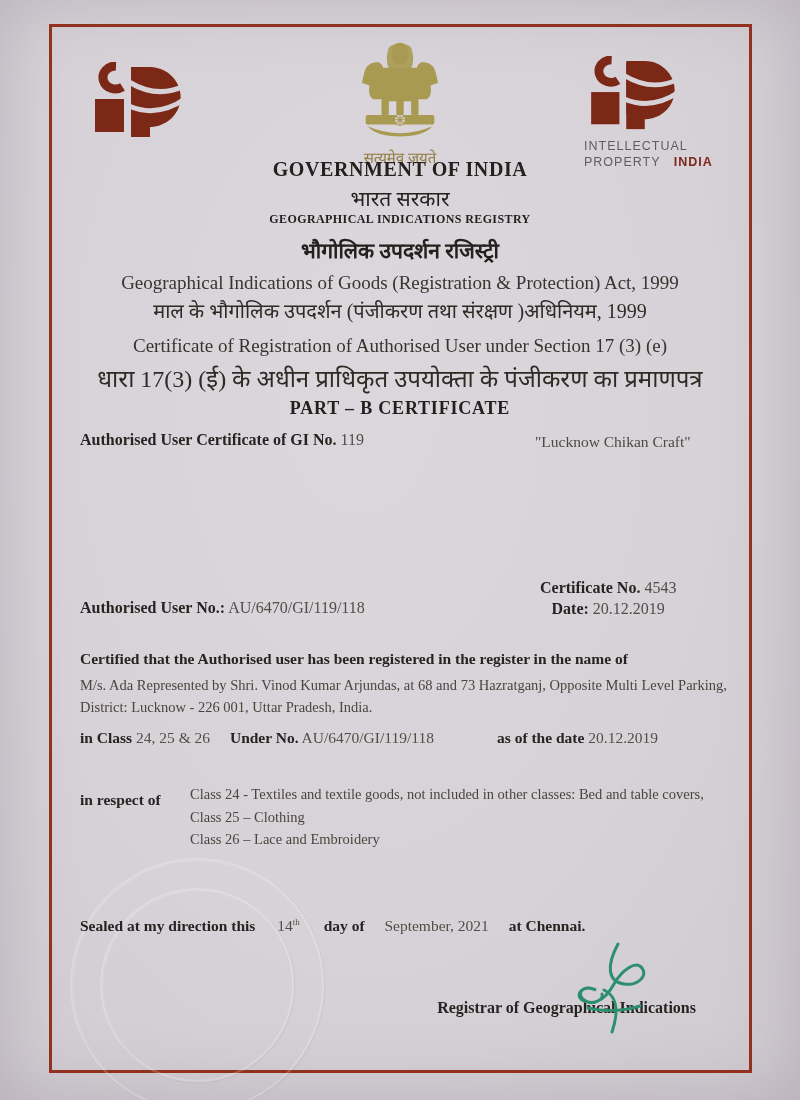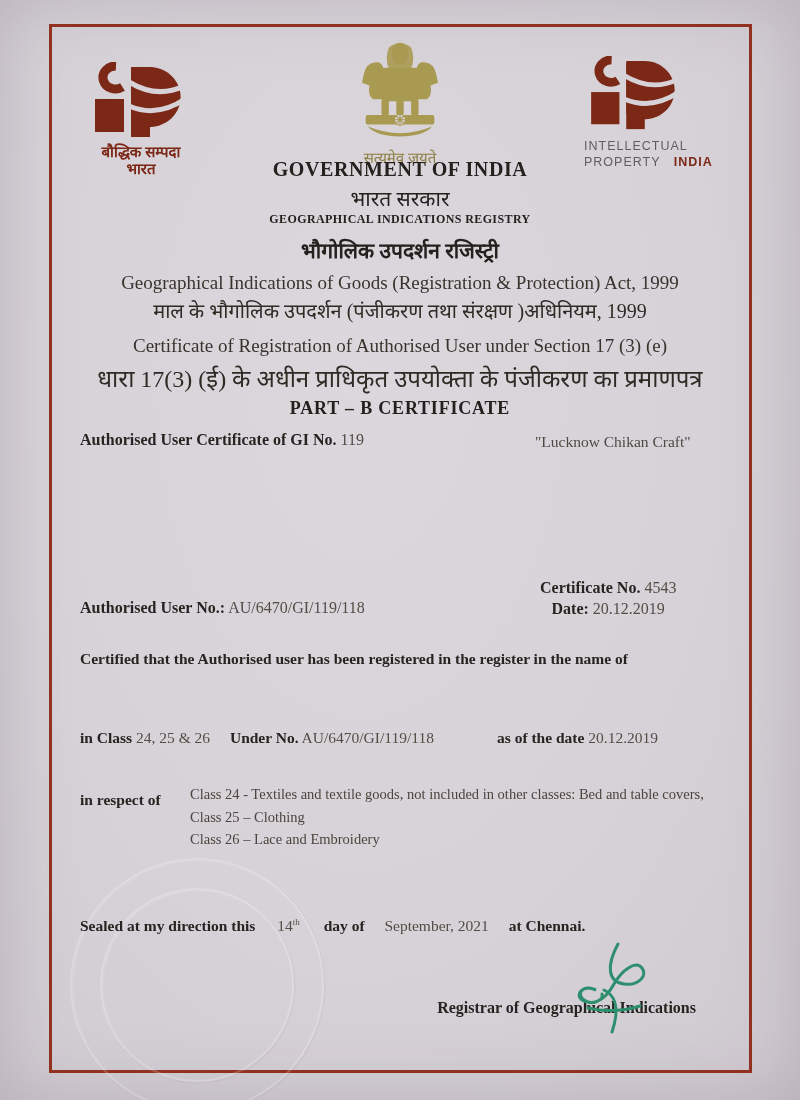--- a/index.html
+++ b/index.html
@@ -80,24 +80,20 @@
         <rect x="4" y="37" width="29" height="33"></rect>
         <rect x="40" y="7" width="19" height="68"></rect>
         <path d="M59 5 a31 30 0 1 1 -19 54 l0 -54 z"></path>
       </g>
       <path d="M25 4 a12.5 11.5 0 1 0 6.5 21" fill="none" stroke="#7c2817" stroke-width="9"></path>
       <g fill="none" stroke="#d7d2d8" stroke-width="5">
         <path d="M38 20 q28 17 55 4"></path>
         <path d="M38 44 q28 12 56 -7"></path>
       </g>
     </svg>
-    <div class="cap-hi">
-      <div>बौद्धिक सम्पदा</div>
-      <div>भारत</div>
-    </div>
   </div>
 
   <div class="emblem">
     <svg width="94" height="102" viewBox="0 0 100 110">
       <g fill="#a99a52">
         <ellipse cx="50" cy="15" rx="9" ry="12"></ellipse>
         <path d="M38 8 q-5 14 1 25 h22 q6 -11 1 -25 q-12 -9 -24 0z" opacity="0.9"></path>
         <path d="M24 24 q-11 1 -13 13 l-2 9 8 3 q-2 11 4 15 h11 v-34 q-2 -7 -8 -6z"></path>
         <path d="M76 24 q11 1 13 13 l2 9 -8 3 q2 11 -4 15 h-11 v-34 q2 -7 8 -6z"></path>
         <rect x="29" y="30" width="42" height="36" rx="5"></rect>
@@ -165,20 +161,21 @@
     </div>
   </div>
 
   <div class="abs row-auth">
     <span class="b">Authorised User No.:</span>
     <span class="v">AU/6470/GI/119/118</span>
   </div>
 
   <div class="abs row-certified b">Certified that the Authorised user has been registered in the register in the name of</div>
 
+  <div class="abs row-registrant">M/s. Ada Represented by Shri. Vinod Kumar Arjundas, at 68 and 73 Hazratganj, Opposite Multi Level Parking, District: Lucknow - 226 001, Uttar Pradesh, India.</div>
 
   <div class="abs row-class">
     <span class="b">in Class</span>
     <span class="v">24, 25 &amp; 26</span>
     <span class="b gap16">Under No.</span>
     <span class="v">AU/6470/GI/119/118</span>
   </div>
   <div class="abs row-asof">
     <span class="b">as of the date</span>
     <span class="v">20.12.2019</span>

